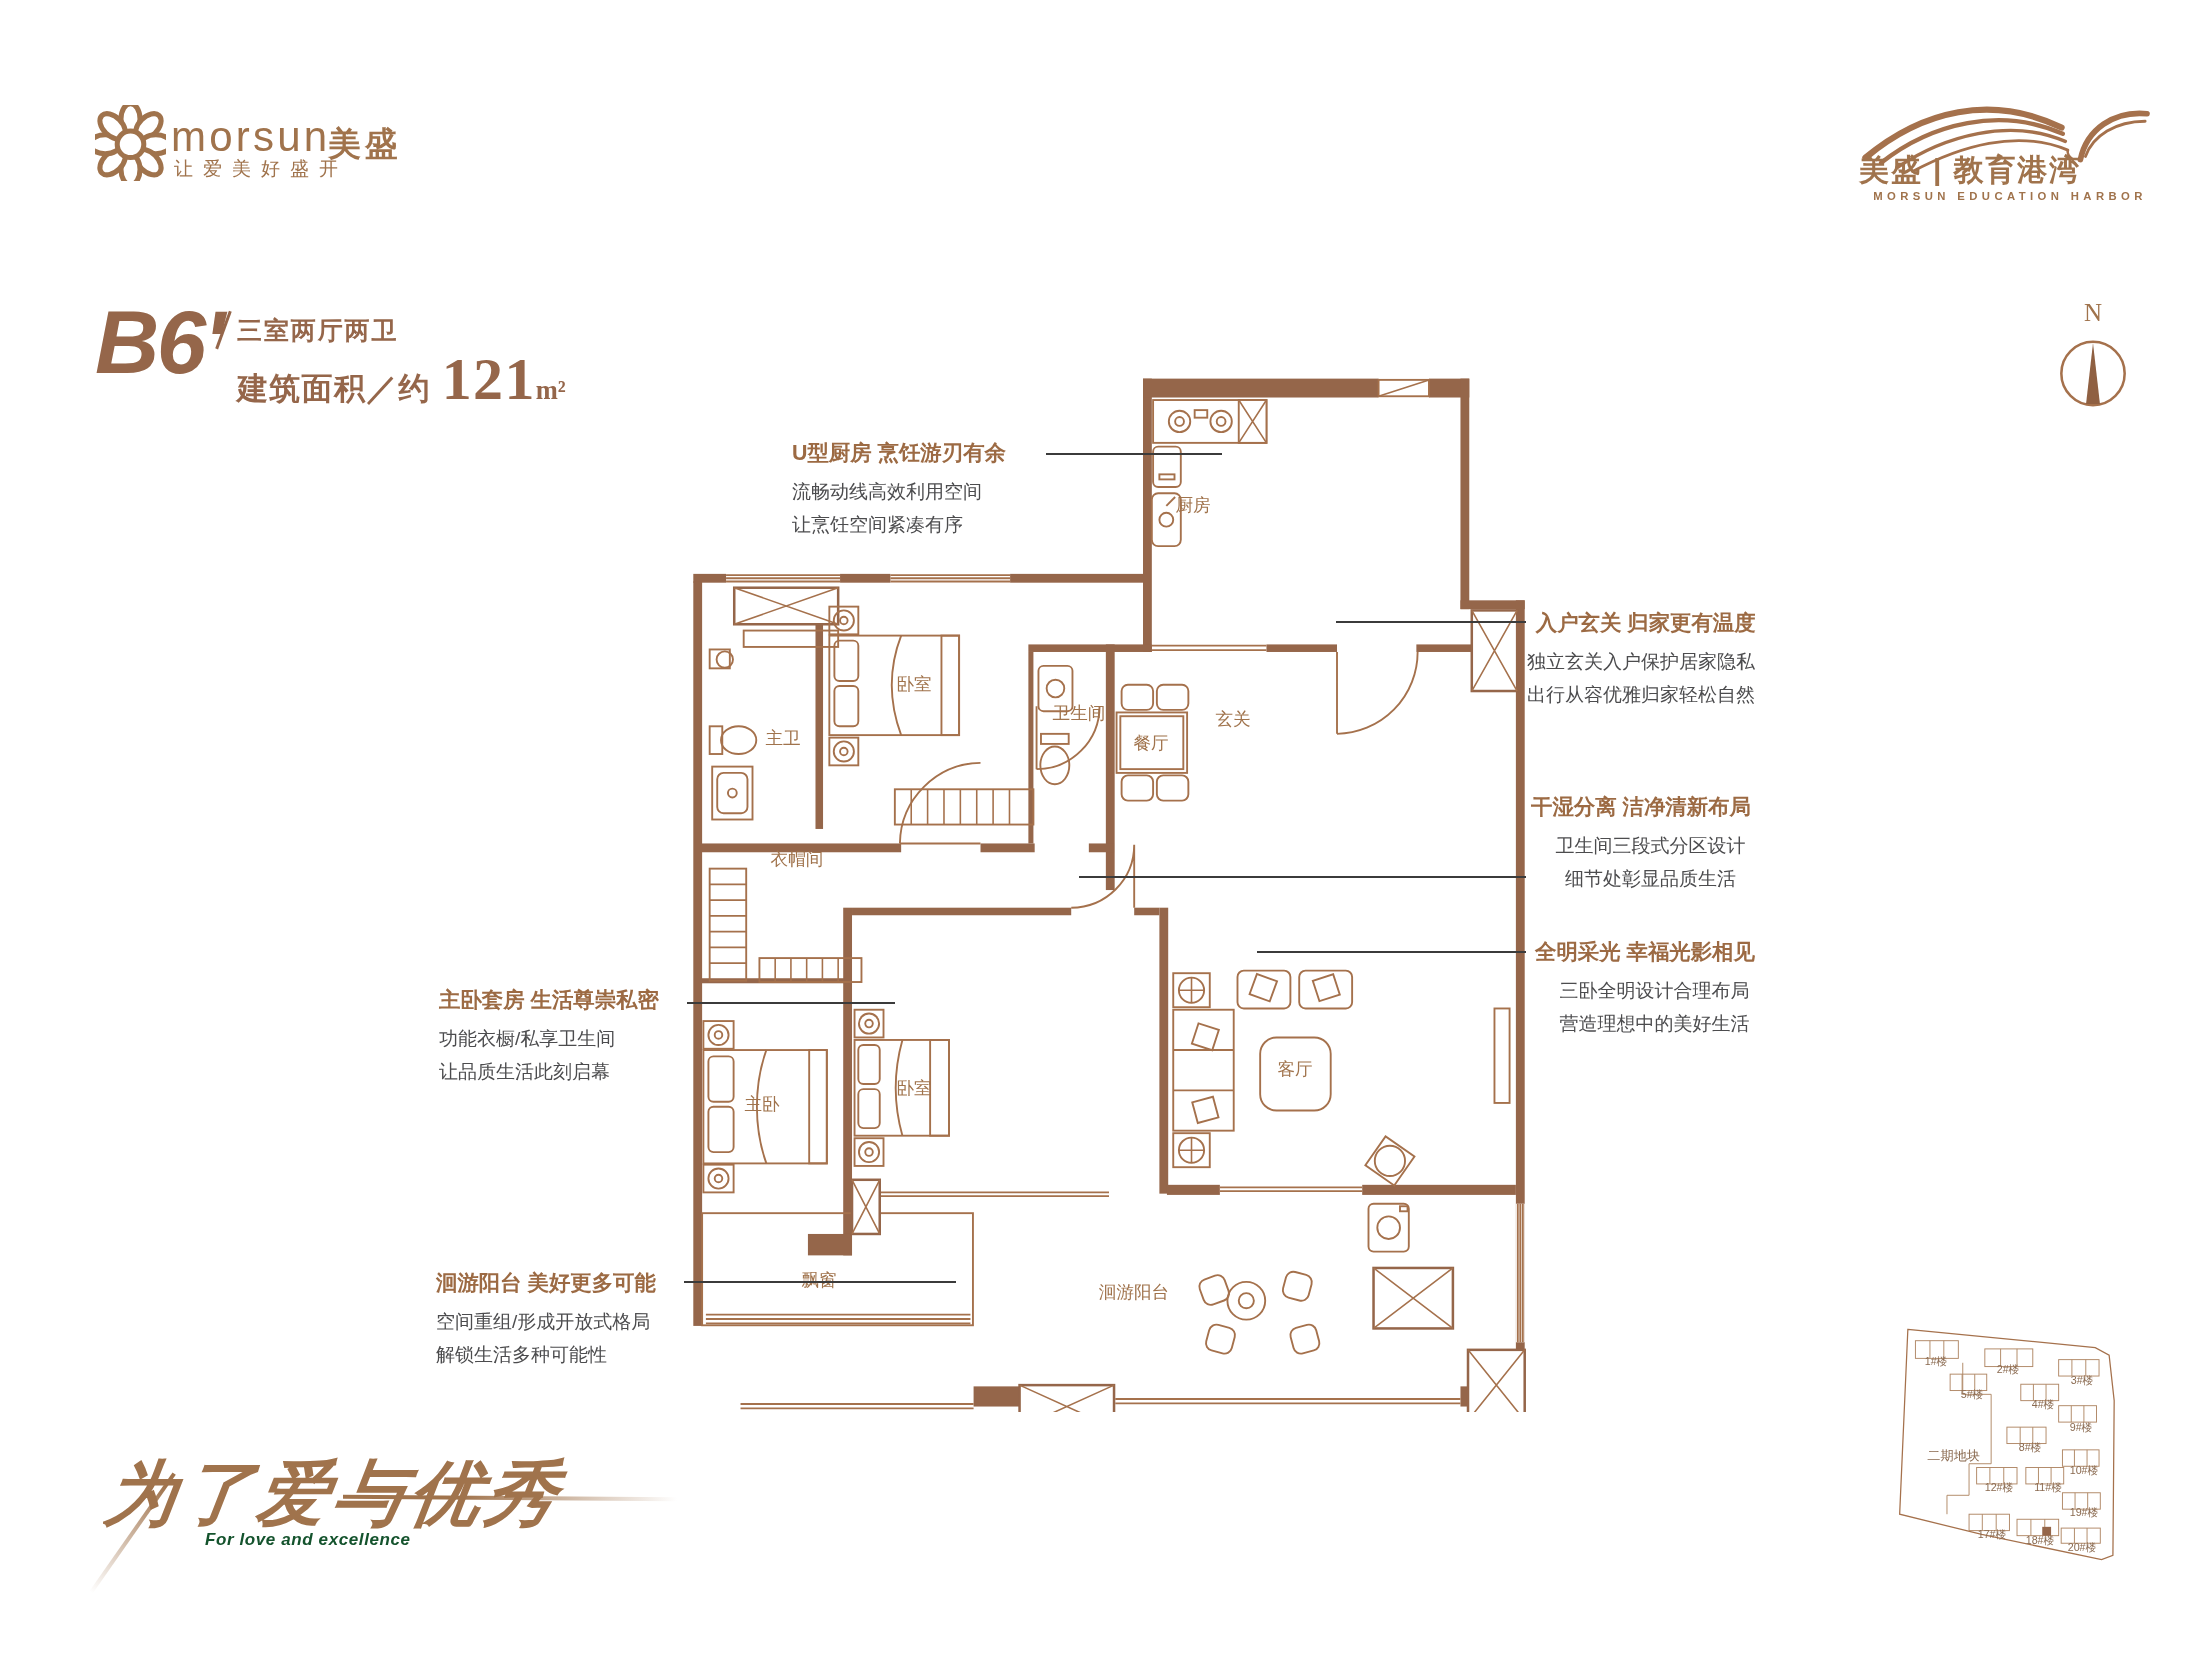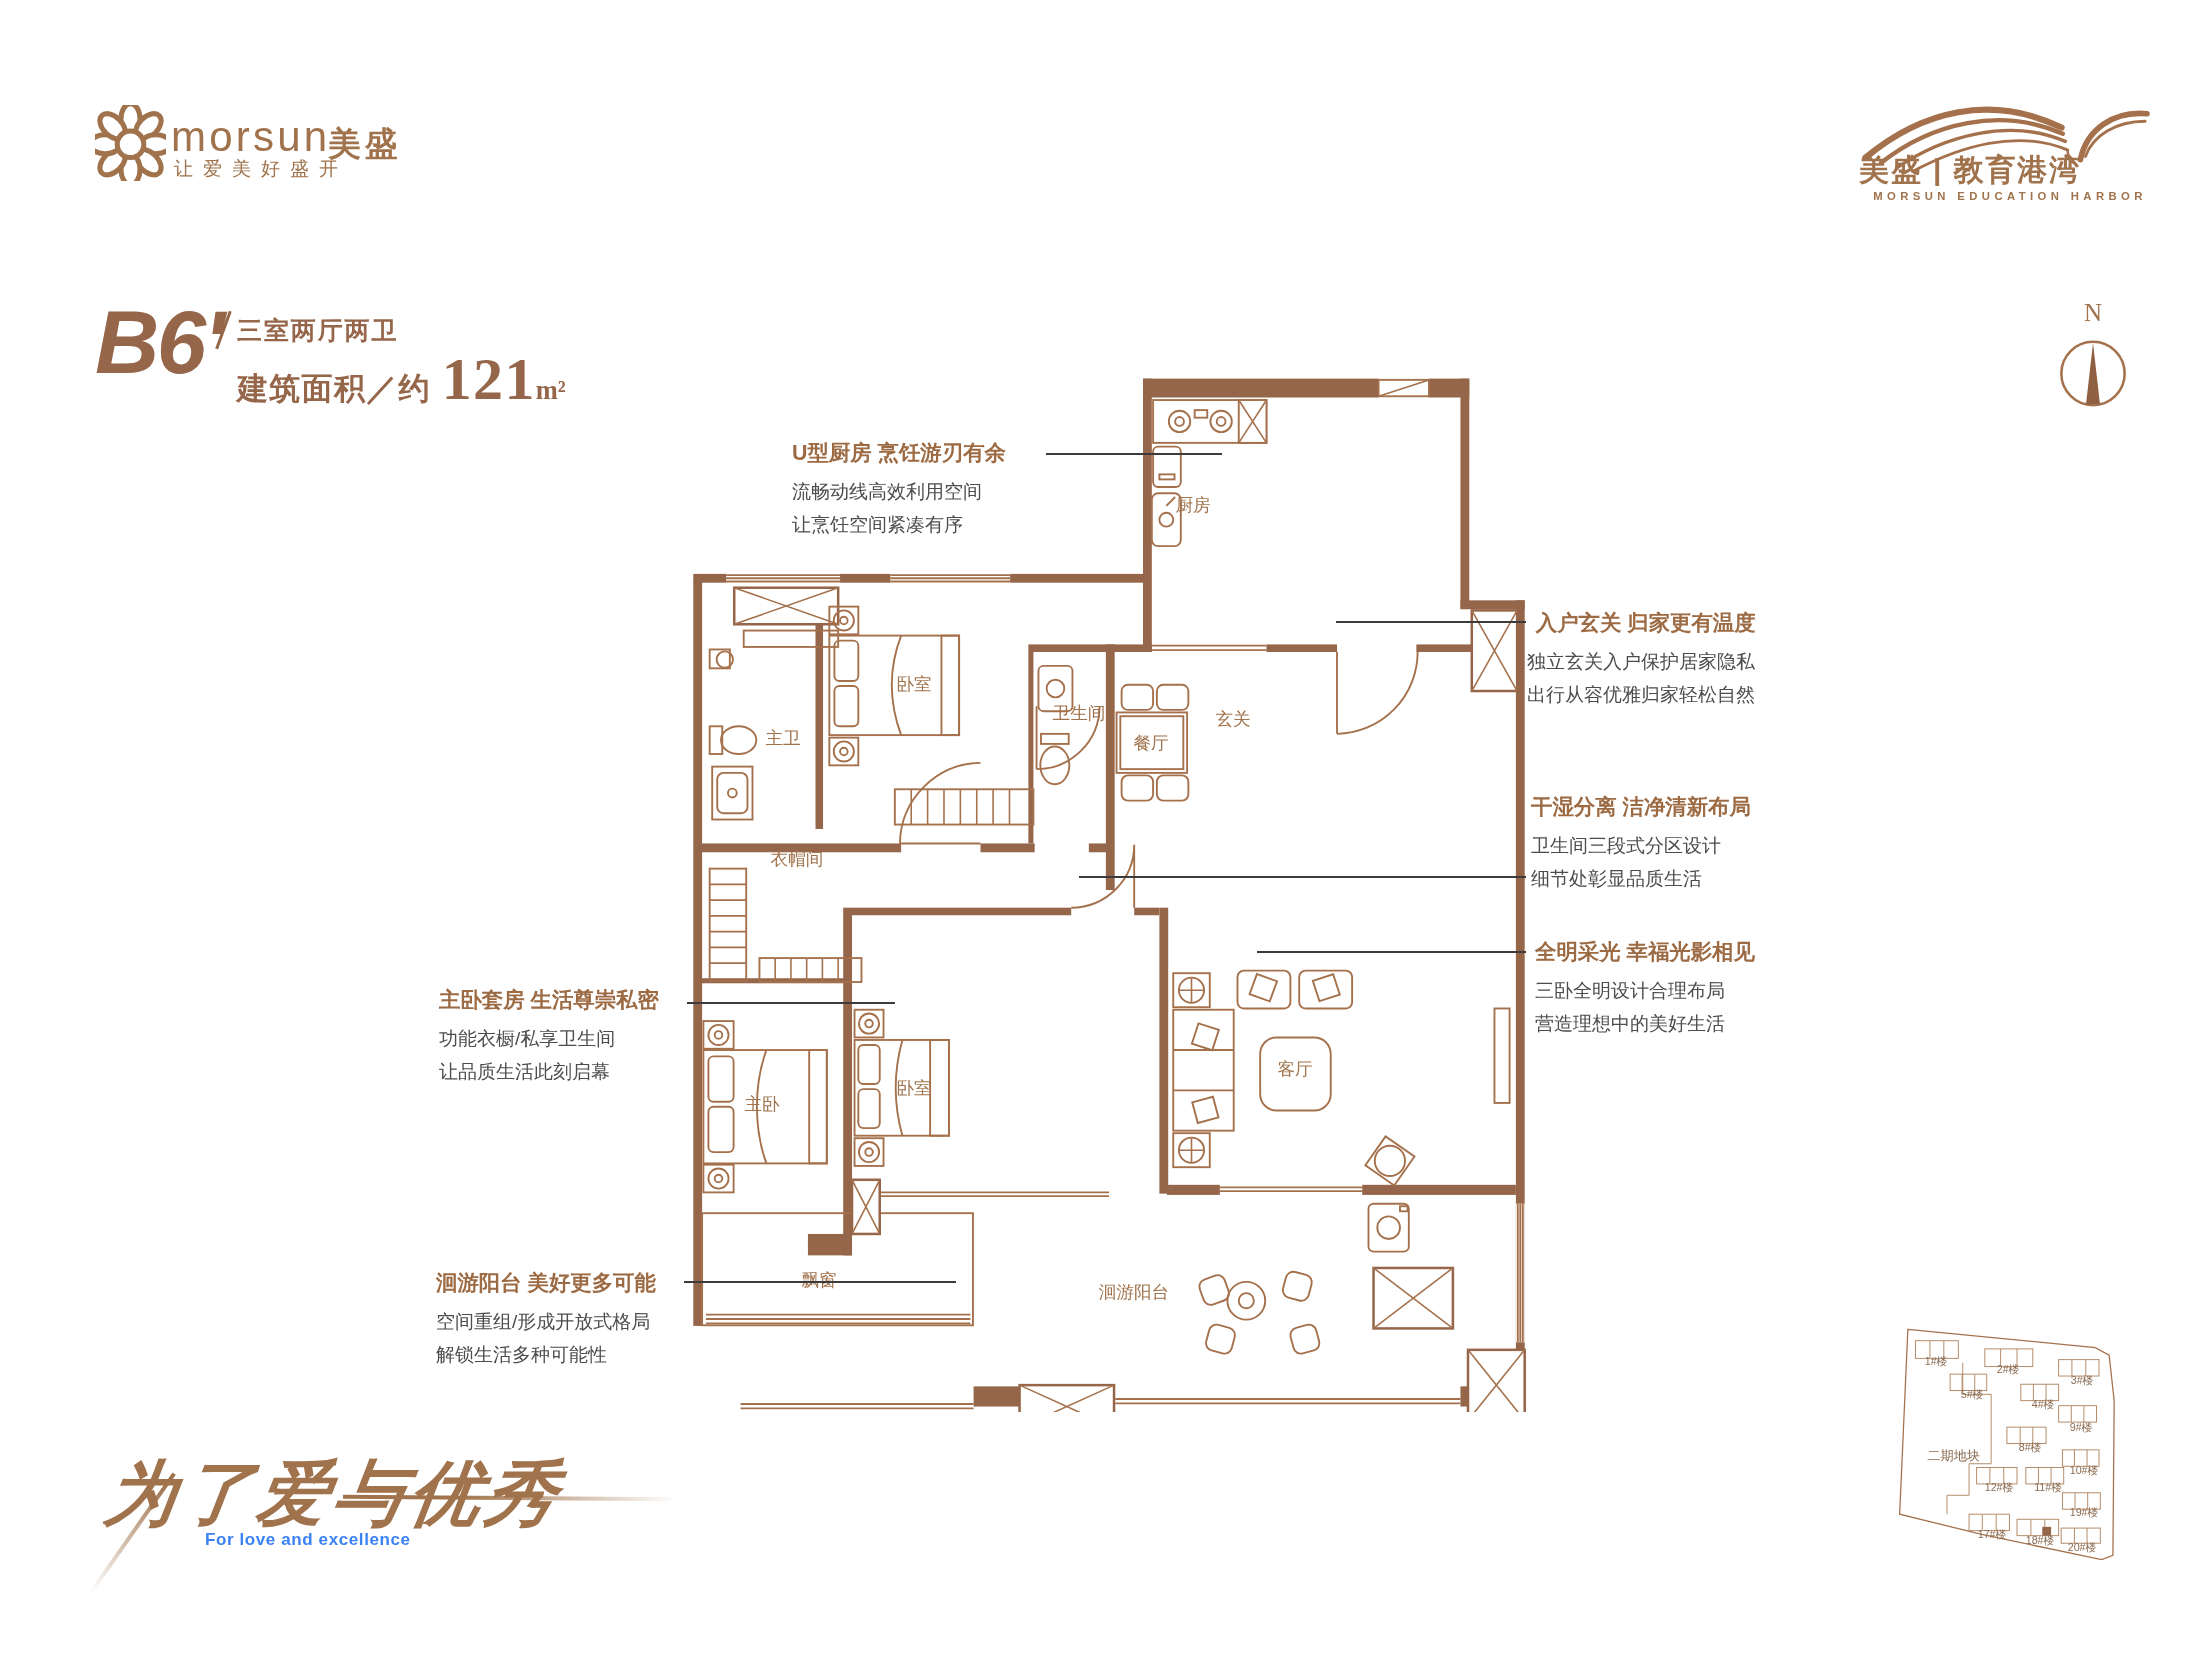--- a/index.html
+++ b/index.html
@@ -21,28 +21,28 @@
   .unit-area{position:absolute;left:237px;top:345px;display:flex;align-items:baseline;color:#95664a;font-family:"Liberation Serif",serif;font-weight:700}
   .unit-area .lbl{font-size:31px;letter-spacing:1.3px}
   .unit-area .val{font-size:60px;margin-left:11px;letter-spacing:1.3px}
   .unit-area .unit{font-size:26.5px}
   
   .compass-n{position:absolute;left:2074px;top:299px;width:38px;text-align:center;font-family:"Liberation Serif",serif;font-size:25px;color:#a0734c}
   
   .ann{position:absolute;white-space:nowrap}
   .ann .at{font-size:21.4px;font-weight:700;color:#9c6a43;line-height:25px;margin-bottom:8.8px}
   .ann .ab{font-size:19px;color:#4c4c4e;line-height:33px}
-  .ann.center .ab{width:239px;text-align:left}
+  .ann.center .ab{width:239px;text-align:center}
   .ann .indent{padding-left:8.8px}
   .leader{position:absolute;height:1.9px;background:#3b3b3b}
   
   .room-label{position:absolute;transform:translate(-50%,-50%);font-size:17.6px;color:#a0734c;white-space:nowrap}
   
   .slogan-cn{position:absolute;left:106px;top:1447px;font-size:71px;font-weight:700;font-style:italic;color:#a0734c;letter-spacing:5px;transform:skewX(-8deg);white-space:nowrap}
-  .slogan-en{position:absolute;left:205px;top:1530px;font-size:17px;font-weight:700;color:#3b82f6;letter-spacing:0.6px}
+  .slogan-en{position:absolute;left:205px;top:1530px;font-size:17px;font-weight:700;font-style:italic;color:#14532d;letter-spacing:0.6px}
   .brush{position:absolute;left:343px;top:1496px;width:334px;height:4.4px;background:linear-gradient(90deg,#a0734c 0%,#a0734c 35%,rgba(160,115,76,0) 100%);transform:rotate(0.4deg)}
   .brush2{position:absolute;left:60px;top:1531px;width:145px;height:3.8px;background:linear-gradient(270deg,#a0734c 10%,rgba(160,115,76,0) 100%);transform:rotate(-55deg)}
   
   .bld-label{position:absolute;width:63px;text-align:center;font-size:10.7px;color:#8a6a50;white-space:nowrap;transform:translate(-50%,-50%)}
   .phase-label{position:absolute;left:1873px;top:1447px;width:107px;text-align:right;font-size:13.2px;color:#8a6a50}
   
   .wall{fill:#95664a}
   .ln{stroke:#a5714c;stroke-width:3;fill:none}
   .lnw{stroke:#a5714c;stroke-width:3;fill:#fff}
   .wl{stroke:#95664a;stroke-width:8;fill:none}

